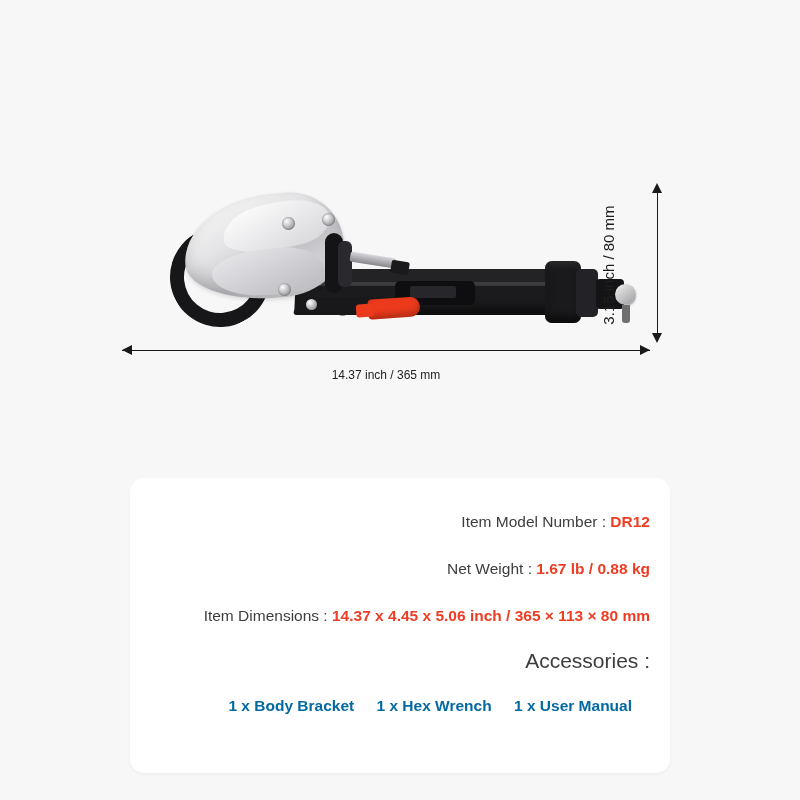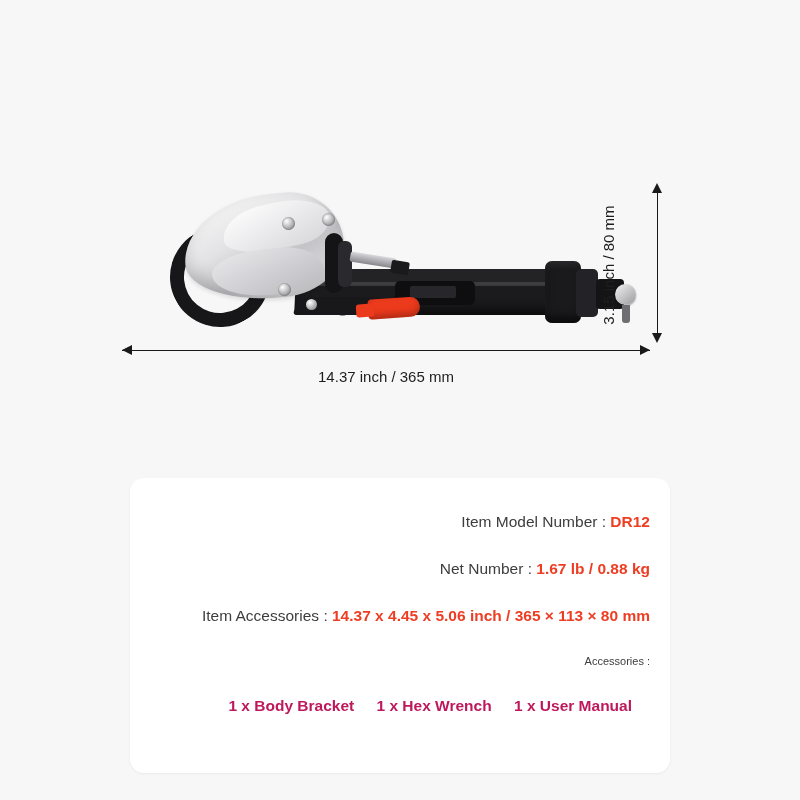--- a/index.html
+++ b/index.html
@@ -335,21 +335,21 @@
     border-top: 5px solid transparent;
     border-bottom: 5px solid transparent;
     border-left: 10px solid #1a1a1a;
   }
   .dim-h-label {
     position: absolute;
     left: 122px;
     top: 368px;
     width: 528px;
     text-align: center;
-    font-size: 15px;
+    font-size: 12px;
     color: #1e1e1e;
   }
 
   .dim-v {
     position: absolute;
     left: 657px;
     top: 190px;
     width: 1px;
     height: 150px;
     background: #1a1a1a;
@@ -407,28 +407,28 @@
     white-space: nowrap;
   }
   .spec-label {
     color: #3d3d3d;
   }
   .spec-value {
     color: #ee3d23;
     font-weight: bold;
   }
   .accessories-row {
-    font-size: 11px;
+    font-size: 21px;
     line-height: 44px;
     color: #3a3a3a;
   }
   .accessories-items {
     font-size: 15.5px;
     line-height: 46px;
-    color: #be185d;
+    color: #0369a1;
     font-weight: bold;
   }
   .acc-item { margin-right: 18px; }
 </style>
 </head>
 <body>
 
 <div class="page">
 
   <div class="product-area">
@@ -483,26 +483,26 @@
   <div class="spec-card">
     <div class="spec-list">
 
       <div class="spec-row">
         <span class="spec-label">Item Model Number :</span>
         <span class="spec-value">DR12</span>
       </div>
 
 
       <div class="spec-row">
-        <span class="spec-label">Net Number :</span>
+        <span class="spec-label">Net Weight :</span>
         <span class="spec-value">1.67 lb / 0.88 kg</span>
       </div>
 
       <div class="spec-row">
-        <span class="spec-label">Item Accessories :</span>
+        <span class="spec-label">Item Dimensions :</span>
         <span class="spec-value">14.37 x 4.45 x 5.06 inch  / 365 × 113 × 80 mm</span>
       </div>
 
       <div class="accessories-row">
         <span class="spec-label">Accessories :</span>
       </div>
 
       <div class="accessories-items">
         <span class="acc-item">1 x Body Bracket</span>
         <span class="acc-item">1 x Hex Wrench</span>

